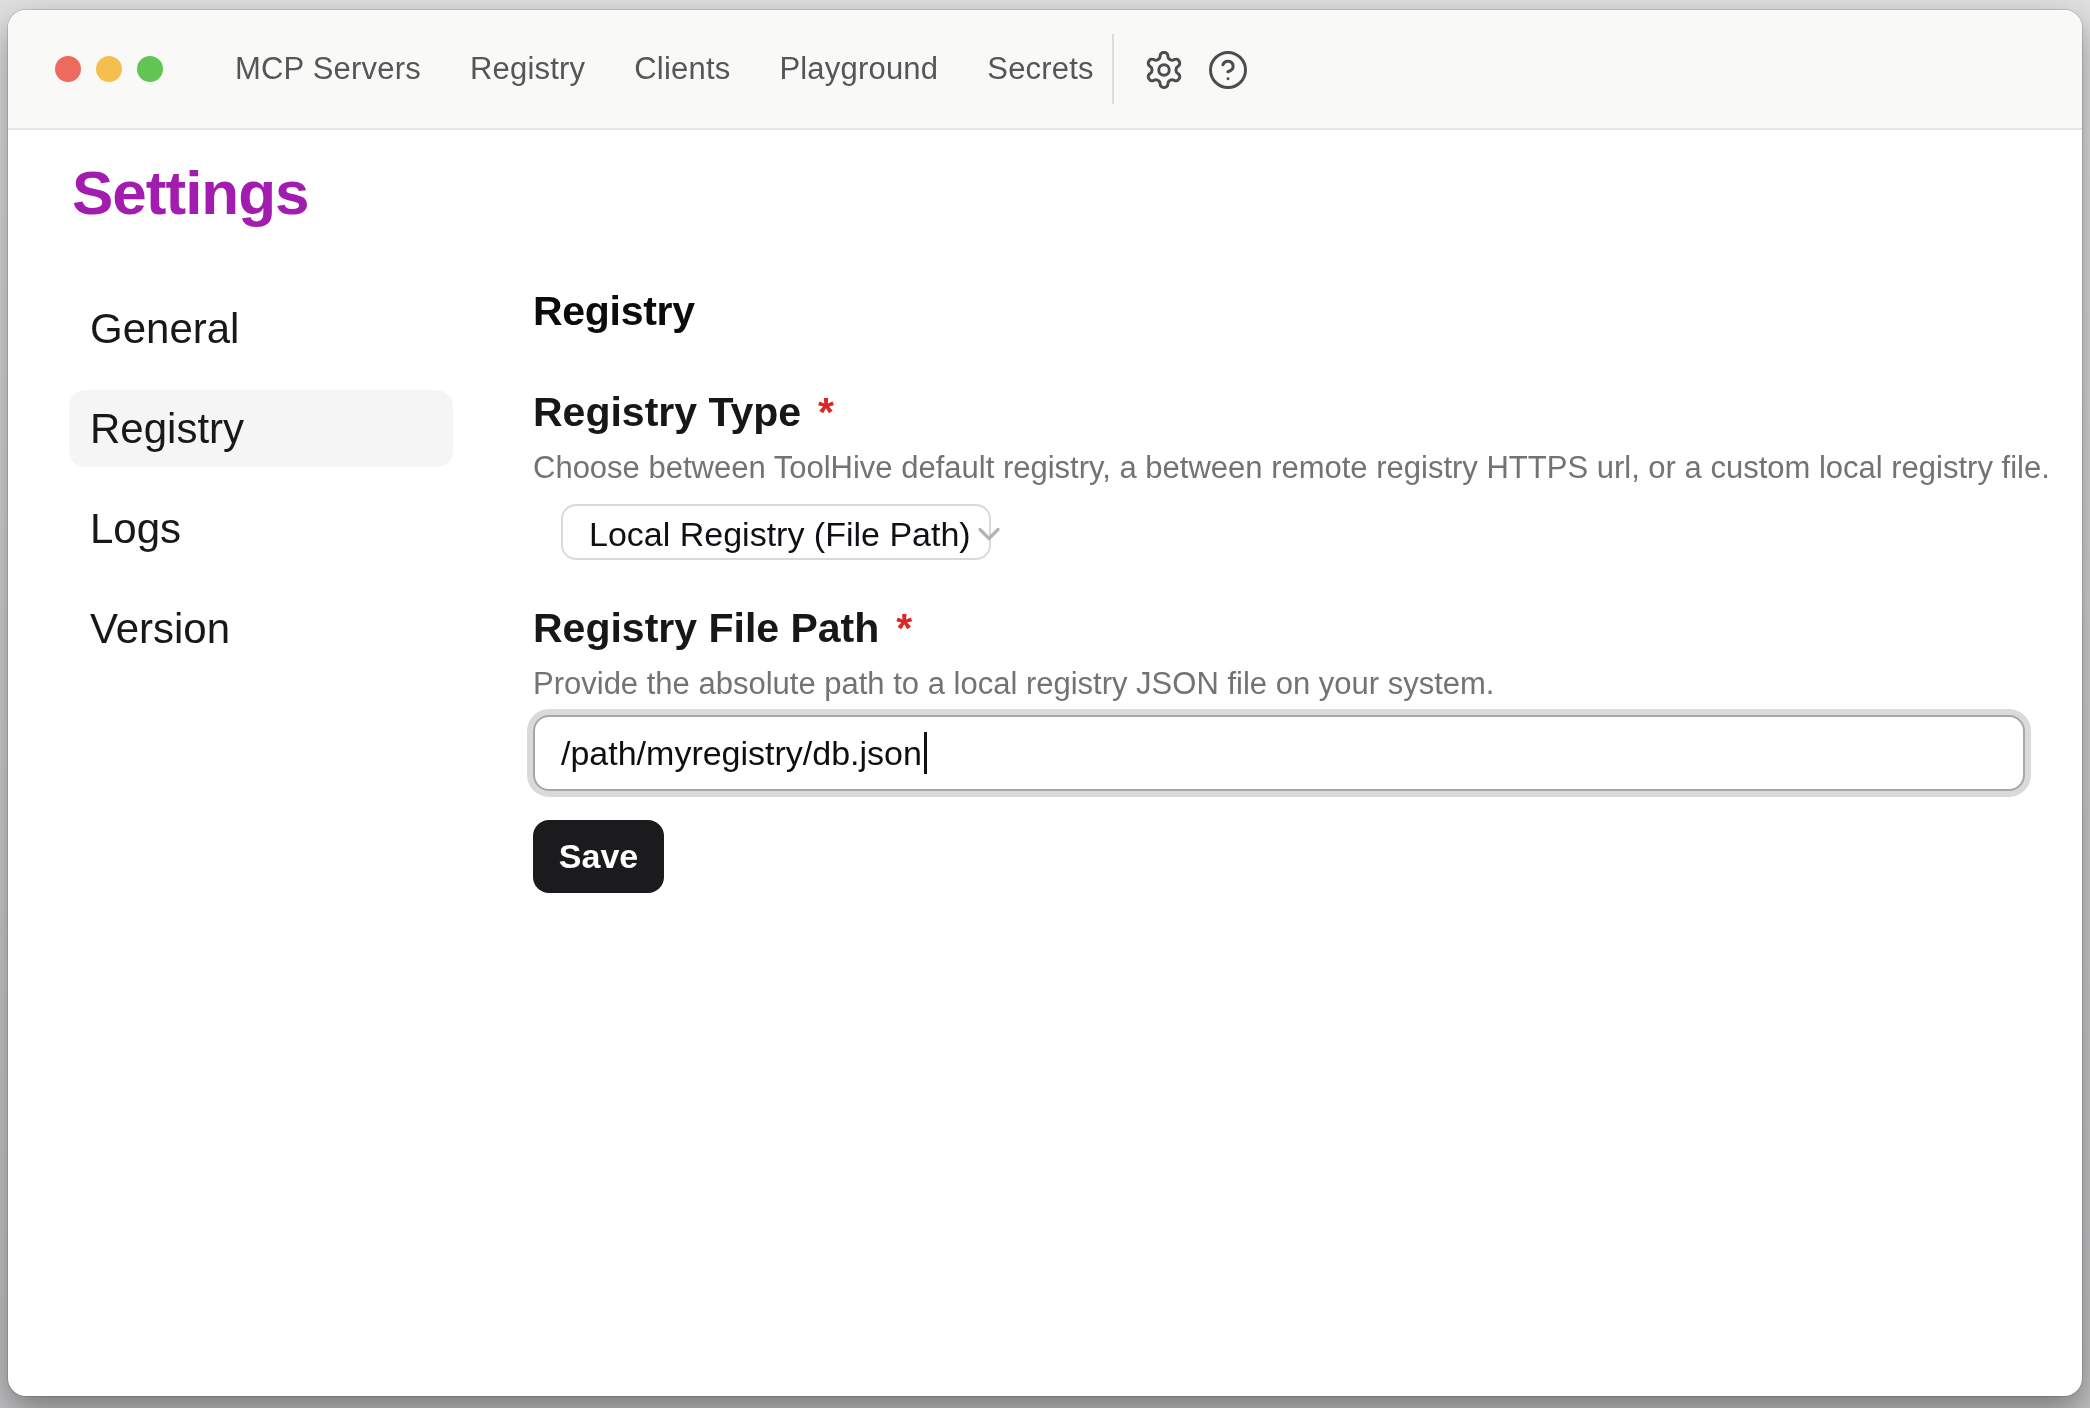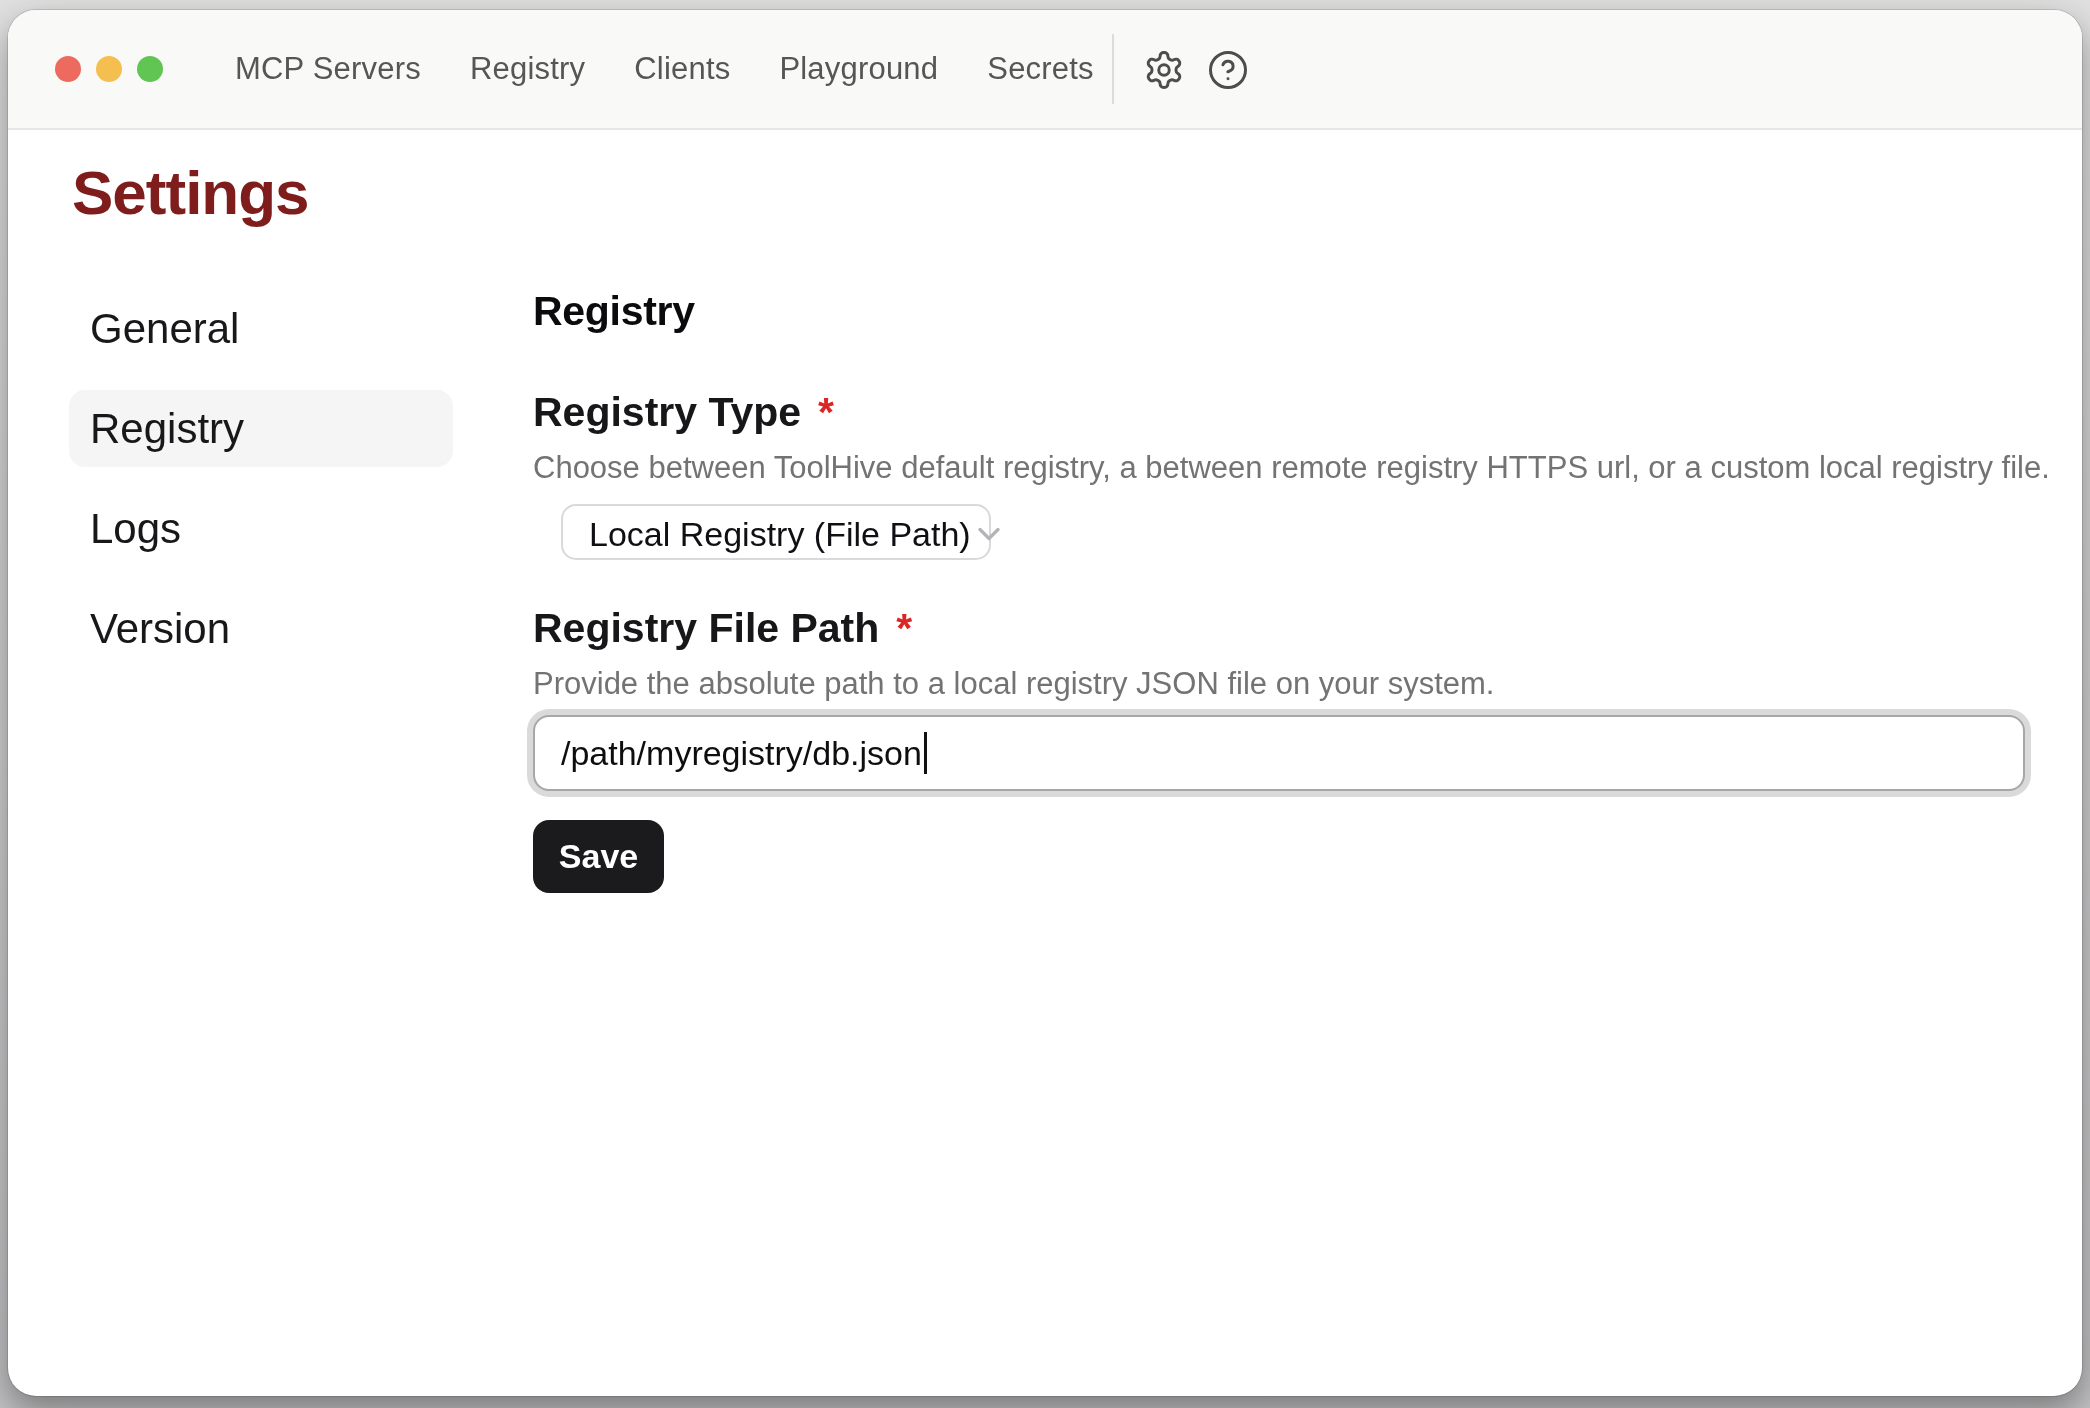--- a/index.html
+++ b/index.html
@@ -7,21 +7,21 @@
     width: 2090px; height: 1408px;
     overflow: hidden;
     font-family: "Liberation Sans", "DejaVu Sans", sans-serif;
     background: linear-gradient(#e0e0e0, #c2c2c4);
   }
   
   .window {
     position: absolute; left: 8px; top: 10px;
     width: 2074px; height: 1386px;
     background: #ffffff;
-    border-radius: 28px;
+    border-radius: 18px;
     box-shadow: 0 0 0 1px rgba(0,0,0,0.12), 0 14px 34px rgba(0,0,0,0.38);
     overflow: hidden;
   }
   
   .titlebar {
     position: absolute; left: 0; top: 0; right: 0;
     height: 120px;
     background: #f9f9f8;
     border-bottom: 2px solid #e6e6e6;
   }
@@ -48,21 +48,21 @@
     display: flex; align-items: center; justify-content: center;
     color: #4d4d4d;
   }
   .tb-iconbtn.gear { left: 1133px; }
   .tb-iconbtn.help { left: 1197px; }
   .tb-iconbtn svg { width: 42px; height: 42px; }
   
   .page-title {
     position: absolute; left: 64px; top: 146px;
     font-size: 62px; line-height: 74px; font-weight: 700;
-    color: #7f1d1d; letter-spacing: -1px;
+    color: #a21caf; letter-spacing: -1px;
   }
   
   .sidebar { position: absolute; left: 61px; top: 280px; width: 384px; }
   .side-item {
     height: 77px; margin-bottom: 23px;
     display: flex; align-items: center;
     padding-left: 21px;
     border-radius: 16px;
     font-size: 42px; color: #18181b;
     cursor: default;

